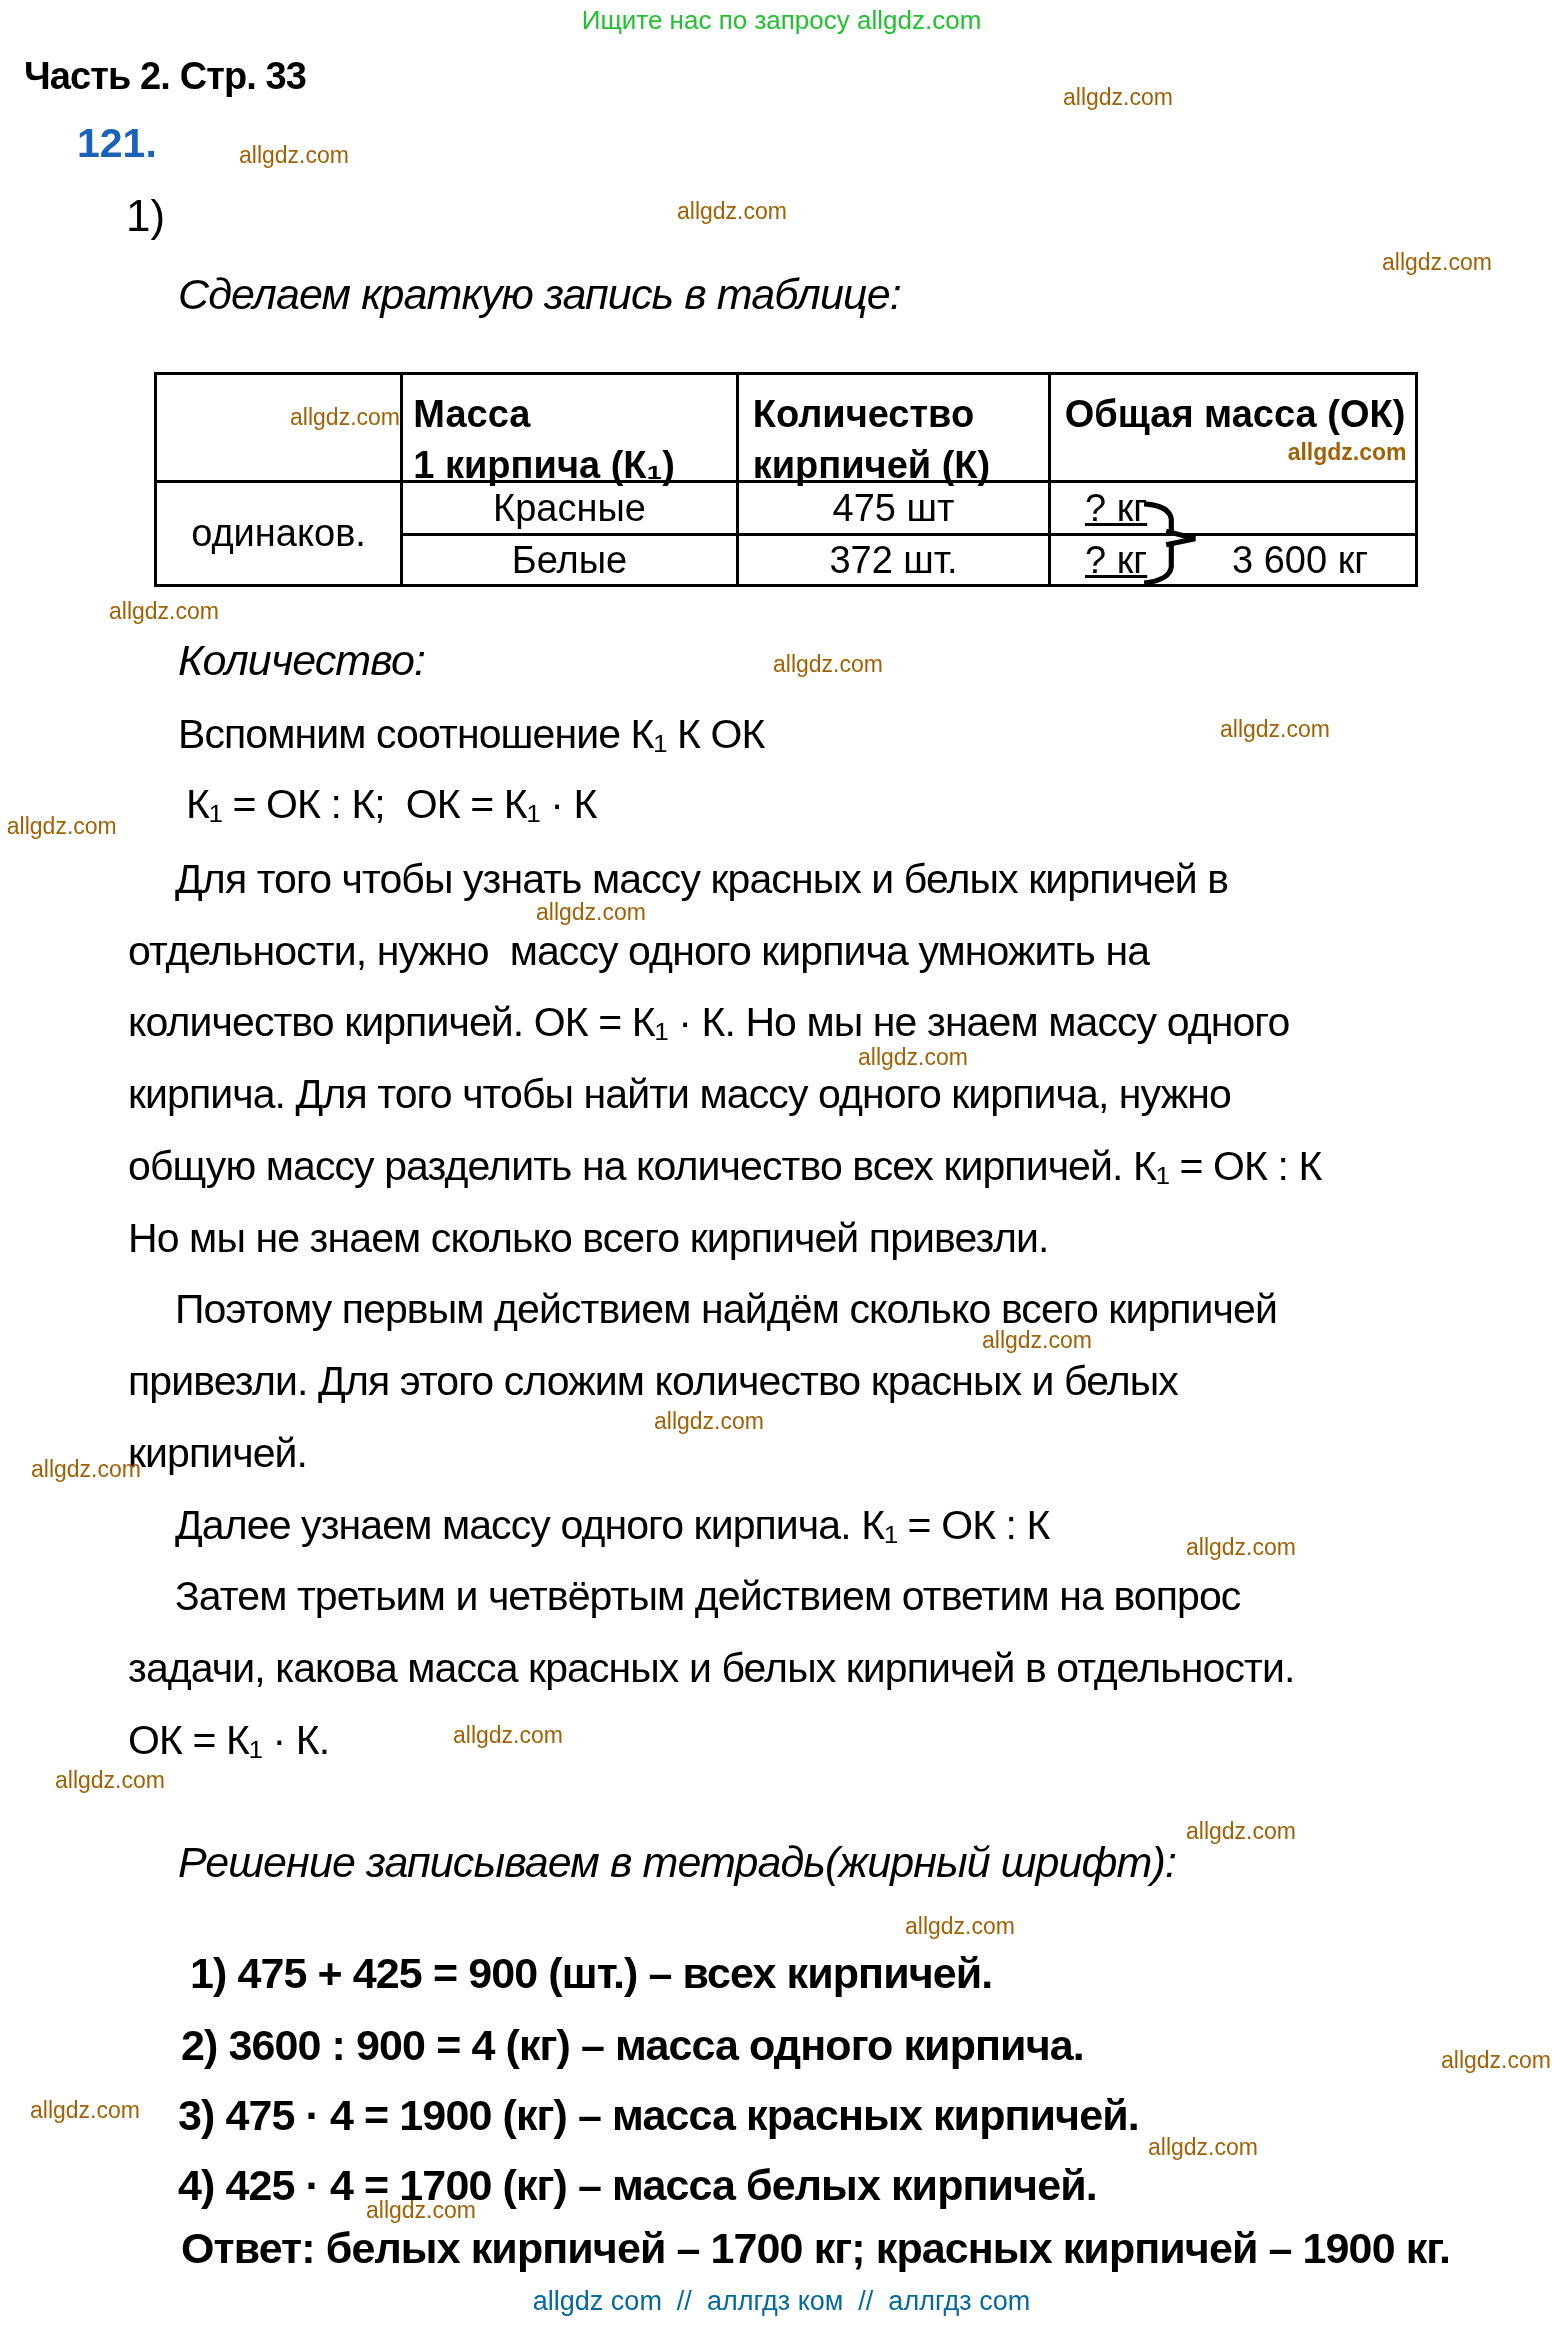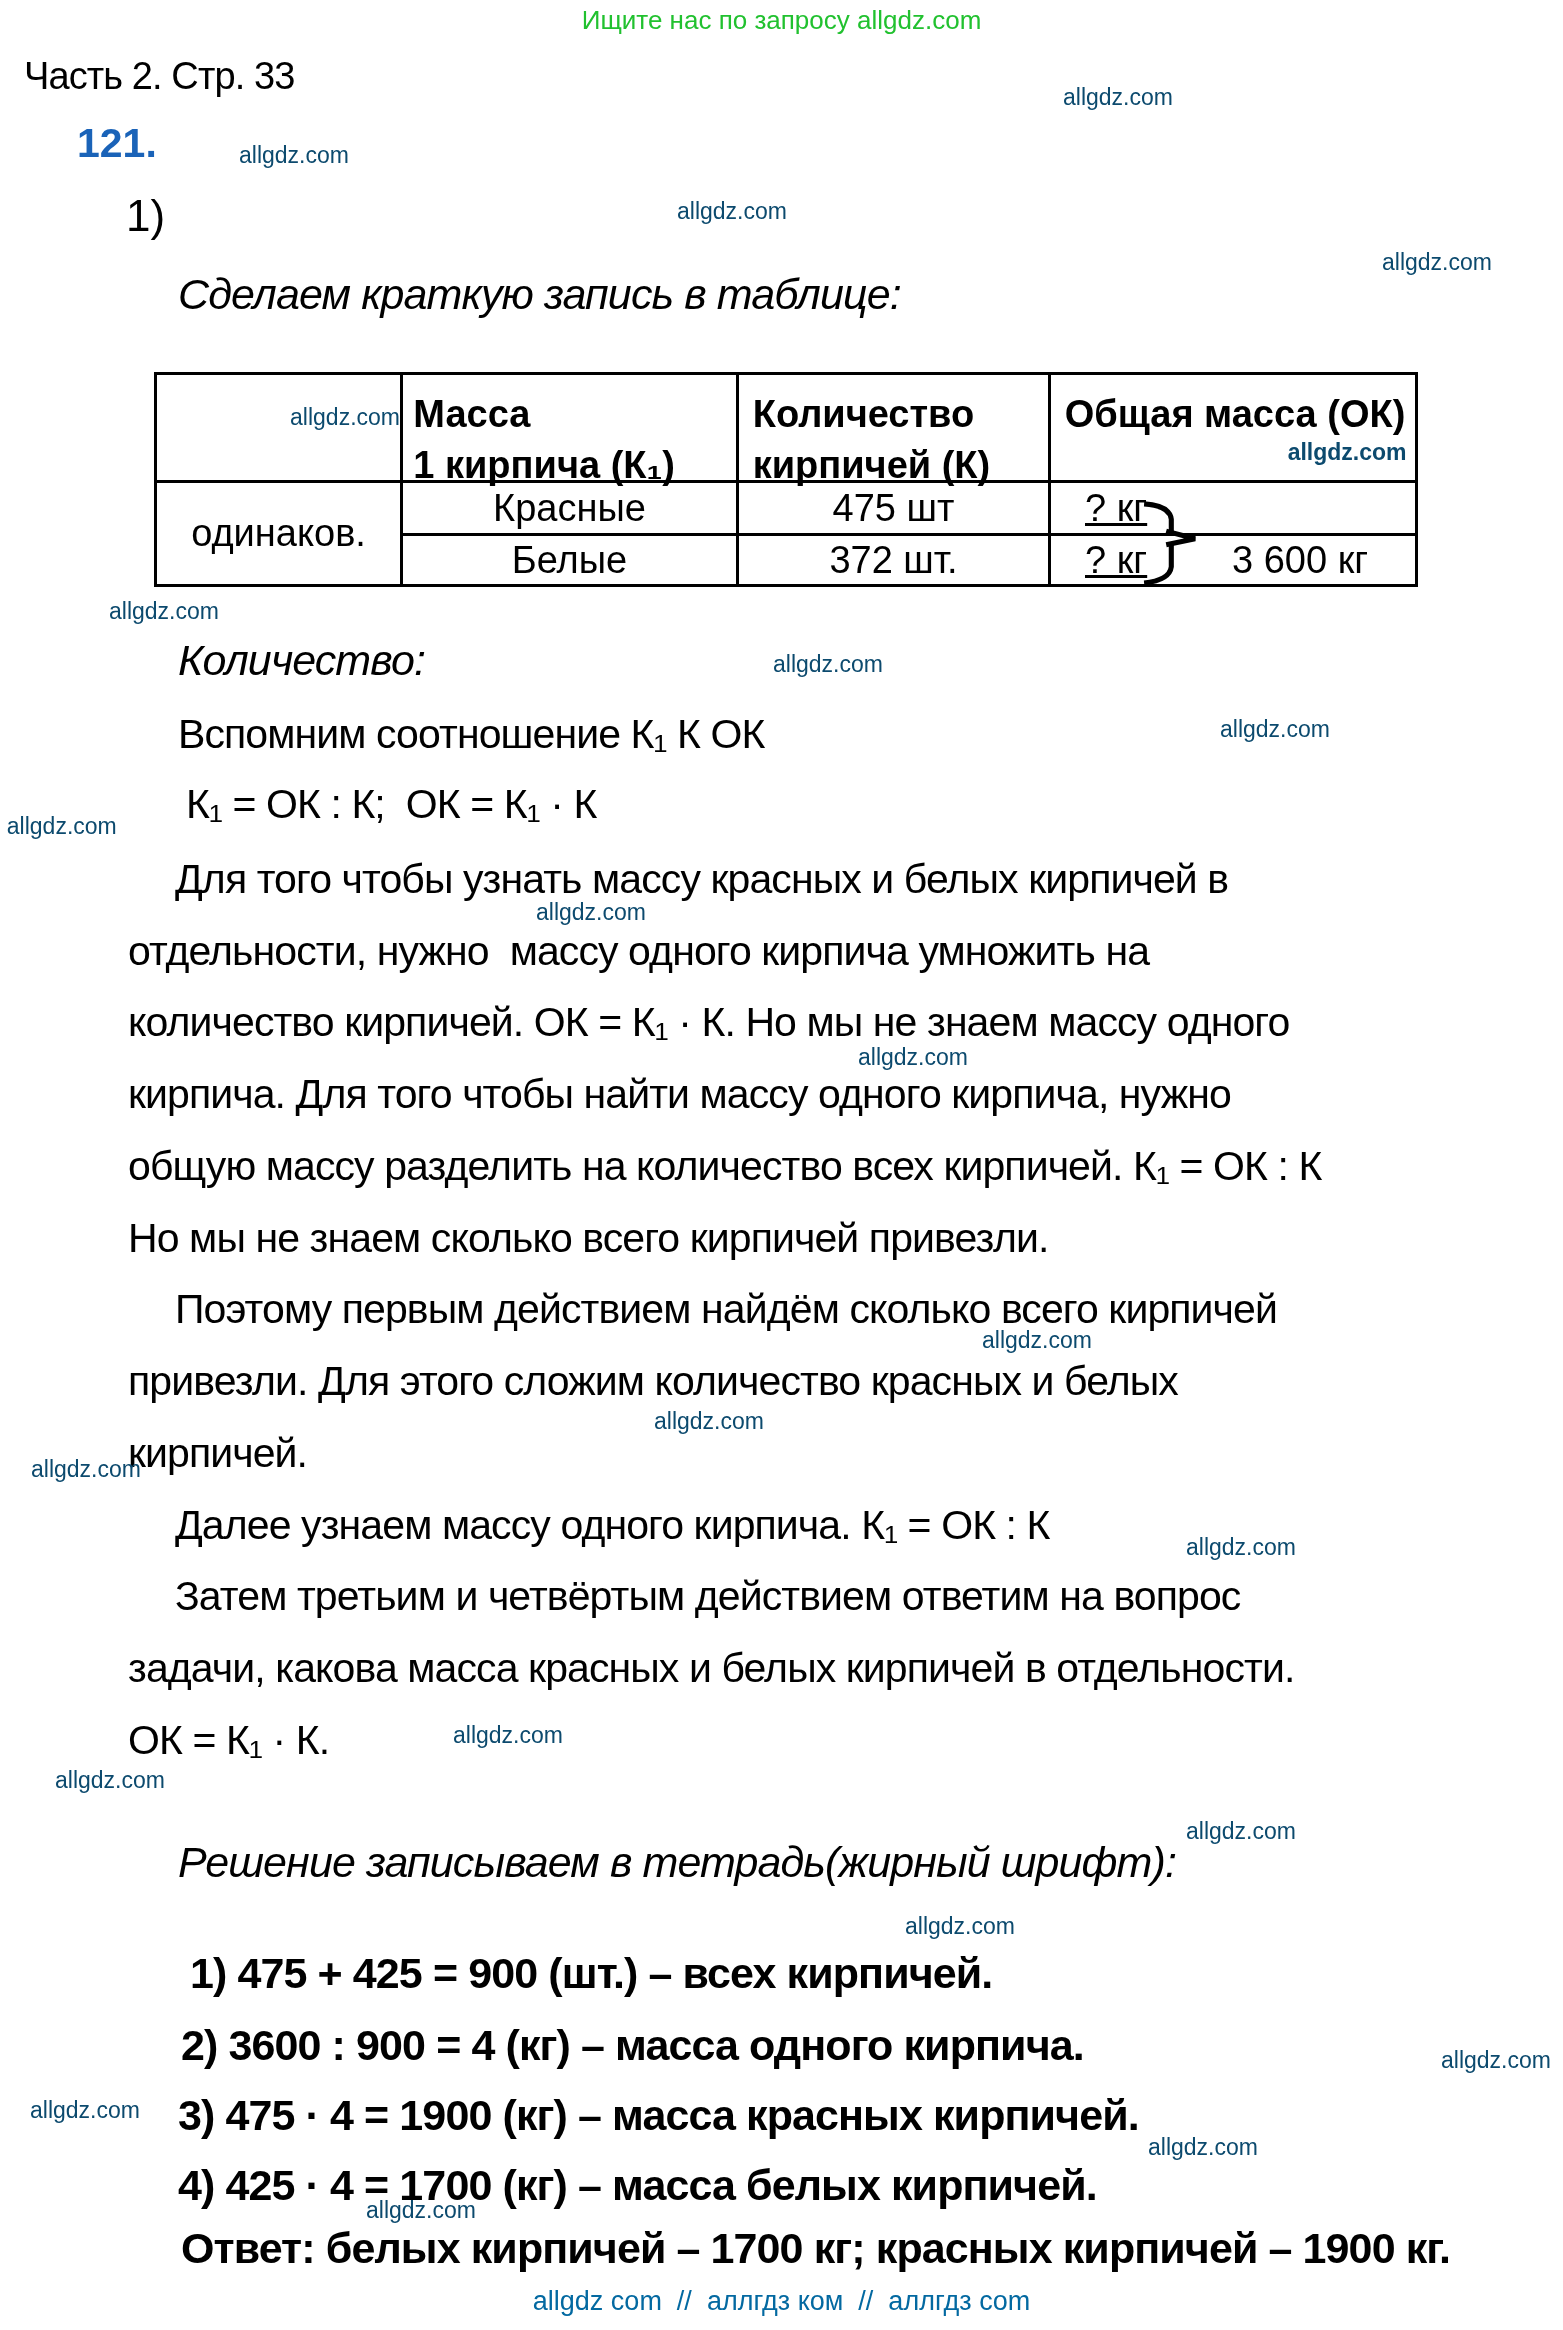--- a/index.html
+++ b/index.html
@@ -11,28 +11,28 @@
     font-family:"Liberation Sans","DejaVu Sans",sans-serif;
     color:#000;
     overflow:hidden;
   }
   .abs { position:absolute; white-space:pre; }
   .banner {
     position:absolute; top:5.1px; left:0; width:100%;
     text-align:center; font-size:26px; color:#21c12f;
     white-space:pre;
   }
-  .title   { font-size:38px; font-weight:normal; letter-spacing:-0.9px; }
+  .title   { font-size:38px; font-weight:bold; letter-spacing:-0.9px; }
   .num     { font-size:41px; font-weight:bold; color:#1a63b8; }
   .part    { font-size:44px; }
   .h-italic{ font-size:43px; font-style:italic; letter-spacing:-0.9px; }
   .line    { font-size:41px; letter-spacing:-0.9px; }
   .step    { font-size:43px; font-weight:bold; letter-spacing:-0.9px; }
   .answer  { font-size:43px; font-weight:bold; letter-spacing:-0.9px; }
-  .wm      { font-size:23px; color:#0c4a6e; white-space:pre; }
+  .wm      { font-size:23px; color:#a16207; white-space:pre; }
   .footer  {
     position:absolute; top:2286px; left:0; width:100%;
     text-align:center; font-size:27px; color:#0369a1; white-space:pre;
   }
 
   
   .tbl {
     position:absolute; left:154px; top:372px;
     width:1264px; height:215px;
     border:3.4px solid #000;

